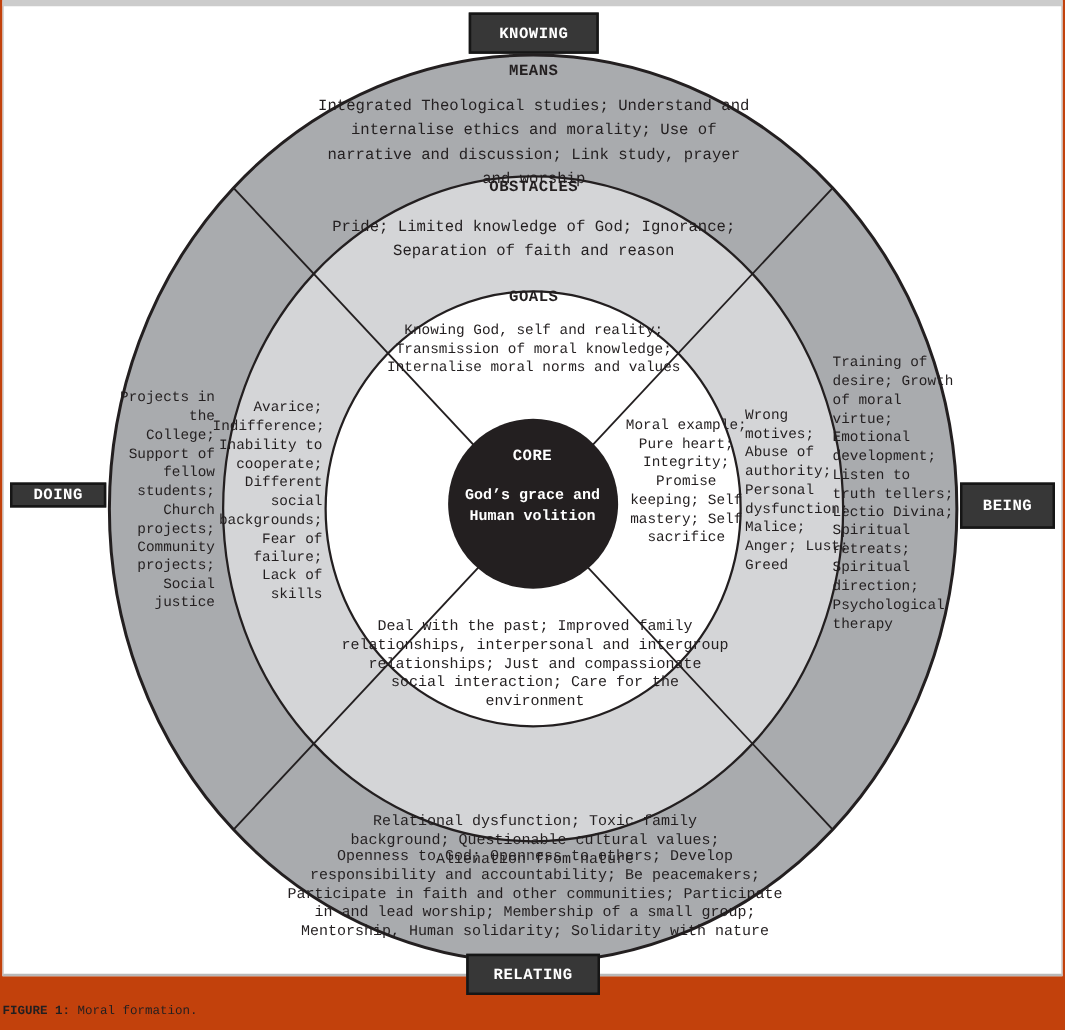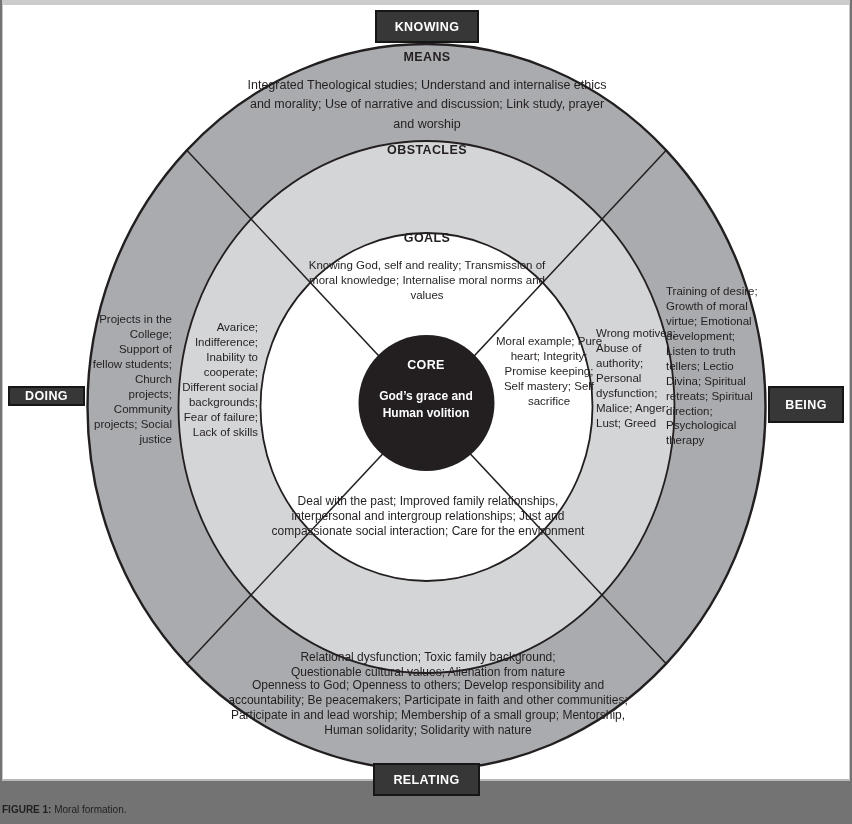--- a/index.html
+++ b/index.html
@@ -1,18 +1,18 @@
 <!DOCTYPE html>
 <html><head>
 <meta charset="utf-8">
 <style>
   html,body{margin:0;padding:0;background:#ffffff;}
   .stage{
-    position:relative;width:852px;height:824px;background:#737373;
-    font-family:Liberation Sans, sans-serif;color:#231f20;overflow:hidden;
+    position:relative;width:852px;height:824px;background:#c2410c;
+    font-family:Liberation Mono, monospace;color:#231f20;overflow:hidden;
   }
   .figure-frame{
     position:absolute;left:2px;top:0;width:846px;height:774px;
     border-top:5px solid #cccccc;border-left:1px solid #c9c9c9;
     border-right:1px solid #c9c9c9;border-bottom:2px solid #b9b9b9;
     background:#ffffff;
   }
   svg.diagram{position:absolute;left:0;top:0;}
   .axis-box{
     position:absolute;background:#373737;border:2px solid #161616;
@@ -71,20 +71,21 @@
   <div class="ring-label" style="left:377px;top:50px;width:100px;">MEANS</div>
   <div class="ring-label" style="left:377px;top:143px;width:100px;">OBSTACLES</div>
   <div class="ring-label" style="left:377px;top:231px;width:100px;">GOALS</div>
 
   <div class="core-block">
     <div class="core-label">CORE</div>
     <div class="core-text">God’s grace and Human volition</div>
   </div>
 
   <div class="txt txt-lg" style="left:247px;top:76px;width:360px;">Integrated Theological studies; Understand and internalise ethics and morality; Use of narrative and discussion; Link study, prayer and worship</div>
+  <div class="txt txt-lg" style="left:262px;top:173px;width:330px;">Pride; Limited knowledge of God; Ignorance; Separation of faith and reason</div>
   <div class="txt txt-sm ta-c" style="left:306px;top:258px;width:242px;">Knowing God, self and reality; Transmission of moral knowledge; Internalise moral norms and values</div>
 
   <div class="txt txt-sm ta-r" style="left:90px;top:312px;width:82px;">Projects in the College; Support of fellow students; Church projects; Community projects; Social justice</div>
   <div class="txt txt-sm ta-r" style="left:170px;top:320px;width:88px;">Avarice; Indifference; Inability to cooperate; Different social backgrounds; Fear of failure; Lack of skills</div>
 
   <div class="txt txt-sm ta-l" style="left:666px;top:284px;width:100px;">Training of desire; Growth of moral virtue; Emotional development; Listen to truth tellers; Lectio Divina; Spiritual retreats; Spiritual direction; Psychological therapy</div>
   <div class="txt txt-sm ta-l" style="left:596px;top:326px;width:84px;">Wrong motives; Abuse of authority; Personal dysfunction; Malice; Anger; Lust; Greed</div>
   <div class="txt txt-sm ta-c" style="left:494px;top:334px;width:110px;">Moral example; Pure heart; Integrity; Promise keeping; Self mastery; Self sacrifice</div>
 
   <div class="txt txt-md" style="left:270px;top:494px;width:316px;">Deal with the past; Improved family relationships, interpersonal and intergroup relationships; Just and compassionate social interaction; Care for the environment</div>

